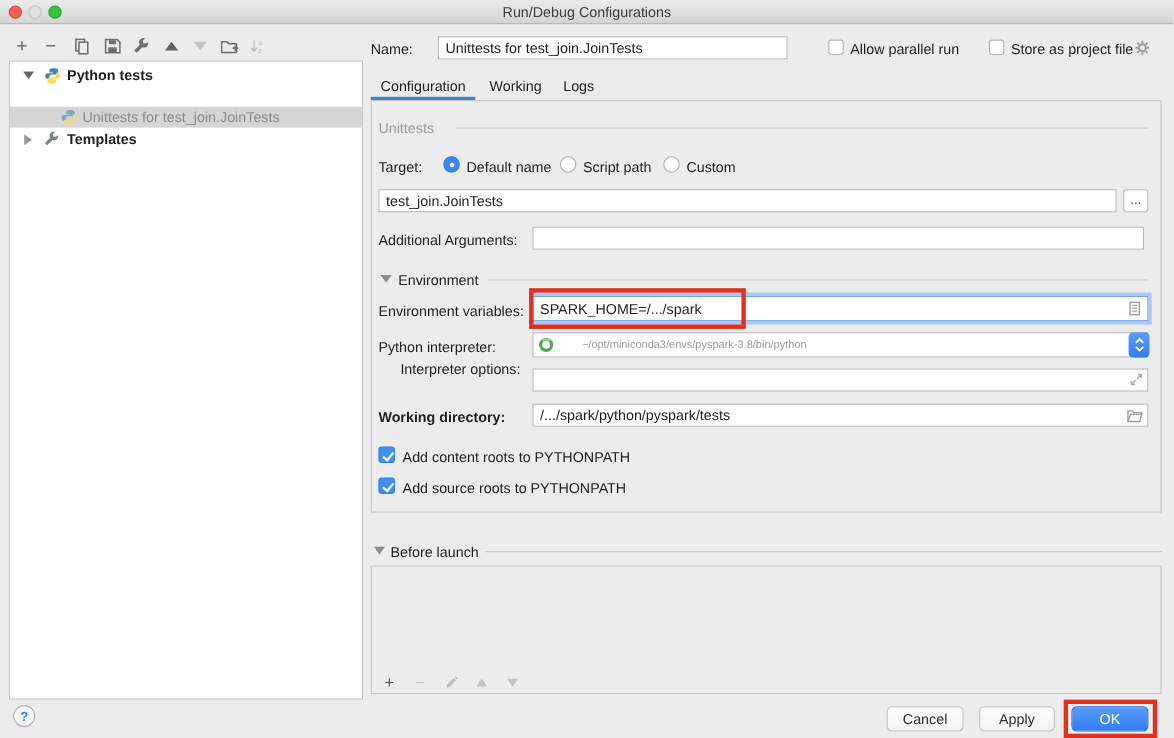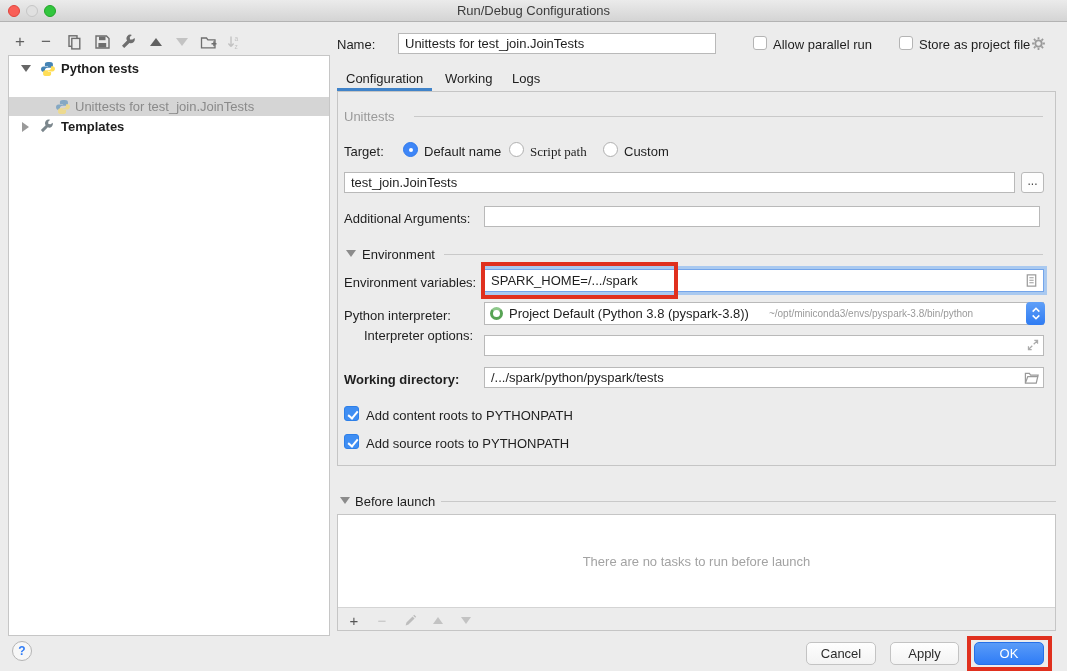--- a/index.html
+++ b/index.html
@@ -64,21 +64,21 @@
   .group-lbl { color:#9a9a9a; }
   .hline { height:1px; background:#c9c9c9; }
   .u-lbl { left:344px; top:109px; }
   .u-line { left:414px; top:116px; width:629px; }
 
   .target-lbl { left:344px; top:144px; }
   .radio { width:15px; height:15px; border-radius:50%; background:#fff; border:1px solid #b0b0b0; }
   .radio.sel { background:#3e86f7; border-color:#2f79ec; }
   .radio.sel::after { content:""; position:absolute; left:4.5px; top:4.5px; width:4px; height:4px; border-radius:50%; background:#fff; }
   .r1 { left:403px; top:142px; } .r1l { left:424px; top:144px; }
-  .r2 { left:509px; top:142px; } .r2l { left:530px; top:144px;font-family:Liberation Serif, serif; }
+  .r2 { left:509px; top:142px; } .r2l { left:530px; top:144px; }
   .r3 { left:603px; top:142px; } .r3l { left:624px; top:144px; }
 
   .target-input { left:344px; top:172px; width:671px; height:21px; }
   .browse-btn { left:1021px; top:172px; width:23px; height:21px; background:#fdfdfd; border:1px solid #b9b9b9;
     border-radius:3px; font-size:12px; color:#444; line-height:17px; text-align:center; }
   .addargs-lbl { left:344px; top:211px; }
   .addargs-input { left:484px; top:206px; width:556px; height:21px; }
 
   .env-arrow { left:346px; top:250px; }
   .env-lbl { left:362px; top:247px; }
@@ -262,21 +262,20 @@
   <svg width="15" height="15" viewBox="0 0 16 16">
       <rect x="3.5" y="2" width="9" height="12" fill="#fff" stroke="#9a9a9a" stroke-width="1.3"></rect>
       <path d="M5.7 5h4.6M5.7 7.7h4.6M5.7 10.4h4.6" stroke="#9a9a9a" stroke-width="1.2"></path>
     </svg>
 </div>
 <div class="abs red-box red-box-env"></div>
 
 <div class="abs lbl interp-lbl">Python interpreter:</div>
 <div class="abs interp-combo">
   <span class="pyring"></span>
-  <span>Project Default (Python 3.8 (pyspark-3.8))</span>
   <span class="interp-path">~/opt/miniconda3/envs/pyspark-3.8/bin/python</span>
 </div>
 <div class="abs stepper">
   <svg width="12" height="19" viewBox="0 0 12 20">
       <path d="M2.5 8l3.5-3.5L9.5 8M2.5 12l3.5 3.5L9.5 12" stroke="#fff" stroke-width="1.7" fill="none"></path>
     </svg>
 </div>
 
 <div class="abs lbl interpopt-lbl">Interpreter options:</div>
 <input class="abs field interpopt-input" value="" style="">
@@ -298,23 +297,20 @@
 <div class="abs cbc cb-content"></div>
 <div class="abs lbl cb-content-lbl">Add content roots to PYTHONPATH</div>
 <div class="abs cbc cb-source"></div>
 <div class="abs lbl cb-source-lbl">Add source roots to PYTHONPATH</div>
 
 <div class="abs bl-arrow tw-arrow-down" style="border-top-color:#8b8b8b"></div>
 <div class="abs lbl bl-lbl">Before launch</div>
 <div class="abs hline bl-line"></div>
 
 <div class="abs tasks-box">
-  <div class="tasks-white">
-    <span class="tasks-msg">There are no tasks to run before launch</span>
-  </div>
   <div class="bl-toolbar">
     <span class="bl-ic" style="color:#555">+</span>
     <span class="bl-ic" style="color:#c3c3c3">−</span>
     <span class="bl-ic">
       <svg width="13" height="13" viewBox="0 0 16 16">
           <path fill="#bdbdbd" d="M2 14l1-3.5L10.5 3 13 5.5 5.5 13 2 14zM11.3 2.2l1.2-1.2L15 3.5l-1.2 1.2z"></path>
         </svg>
     </span>
     <span class="bl-ic">
         <span class="tri-up sm"></span>

